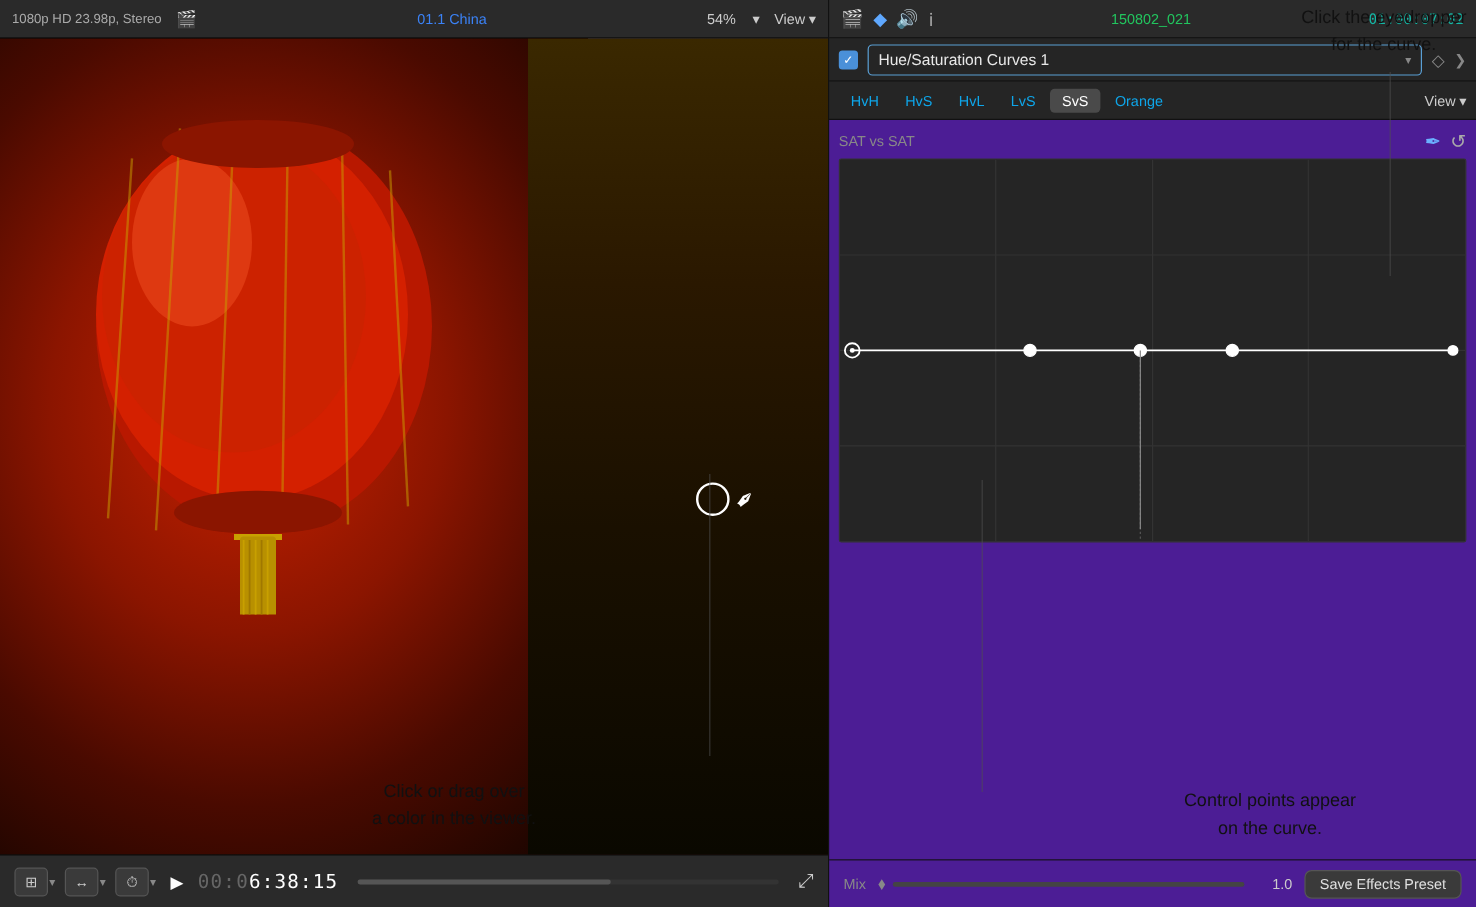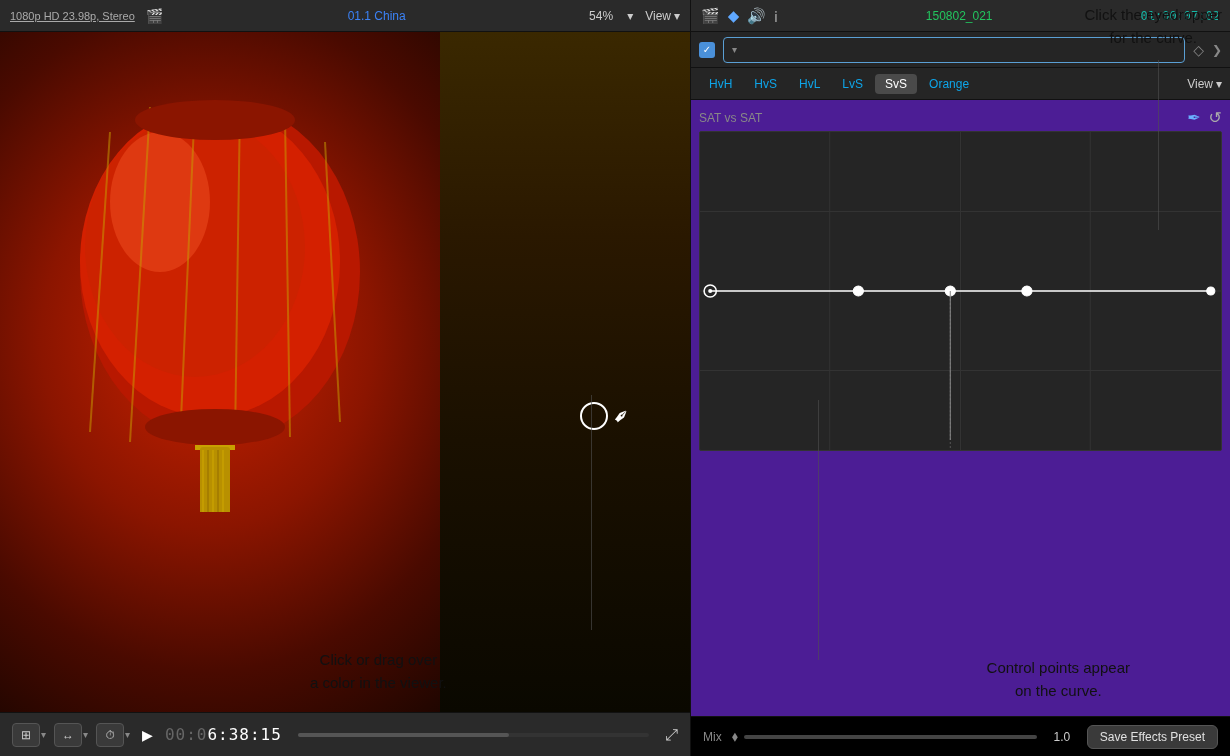--- a/index.html
+++ b/index.html
@@ -37,21 +37,20 @@
       display: flex;
       align-items: center;
       padding: 0 10px;
       gap: 12px;
       border-bottom: 1px solid #111;
     }
 
     .viewer-meta {
       font-size: 11px;
       color: #aaa;
-      text-decoration: underline;
     }
 
     .viewer-icon {
       color: #999;
       font-size: 14px;
     }
 
     .viewer-title {
       font-size: 12px;
       color: #3b82f6;
@@ -380,21 +379,21 @@
     }
 
     .curve-svg {
       width: 100%;
       height: 100%;
     }
 
     
     .mix-area {
       height: 40px;
-      background: #000000;
+      background: #4c1d95;
       display: flex;
       align-items: center;
       padding: 0 12px;
       border-top: 1px solid #111;
       gap: 10px;
     }
 
     .mix-label {
       font-size: 12px;
       color: #888;
@@ -410,21 +409,21 @@
       width: 100%;
       height: 4px;
       background: #444;
       border-radius: 2px;
     }
 
     .mix-value {
       font-size: 12px;
       color: #ccc;
       width: 30px;
-      text-align: center;
+      text-align: right;
     }
 
     .save-preset-btn {
       background: #3a3a3a;
       border: 1px solid #555;
       border-radius: 6px;
       color: #e0e0e0;
       font-size: 12px;
       padding: 4px 12px;
       cursor: pointer;
@@ -545,20 +544,21 @@
       </div>
       <span class="inspector-clip-name">150802_021</span>
       <span class="inspector-timecode">01:00:07:02</span>
     </div>
 
     <div class="effect-row">
       <div class="effect-checkbox">
         <span>✓</span>
       </div>
       <div class="effect-name">
+        <span class="effect-name-text">Hue/Saturation Curves 1</span>
         <span class="effect-dropdown-arrow">▾</span>
       </div>
       <span class="effect-diamond">◇</span>
       <span class="effect-chevron">❯</span>
     </div>
 
     <div class="curve-tabs">
       <div class="curve-tab">HvH</div>
       <div class="curve-tab">HvS</div>
       <div class="curve-tab">HvL</div>

